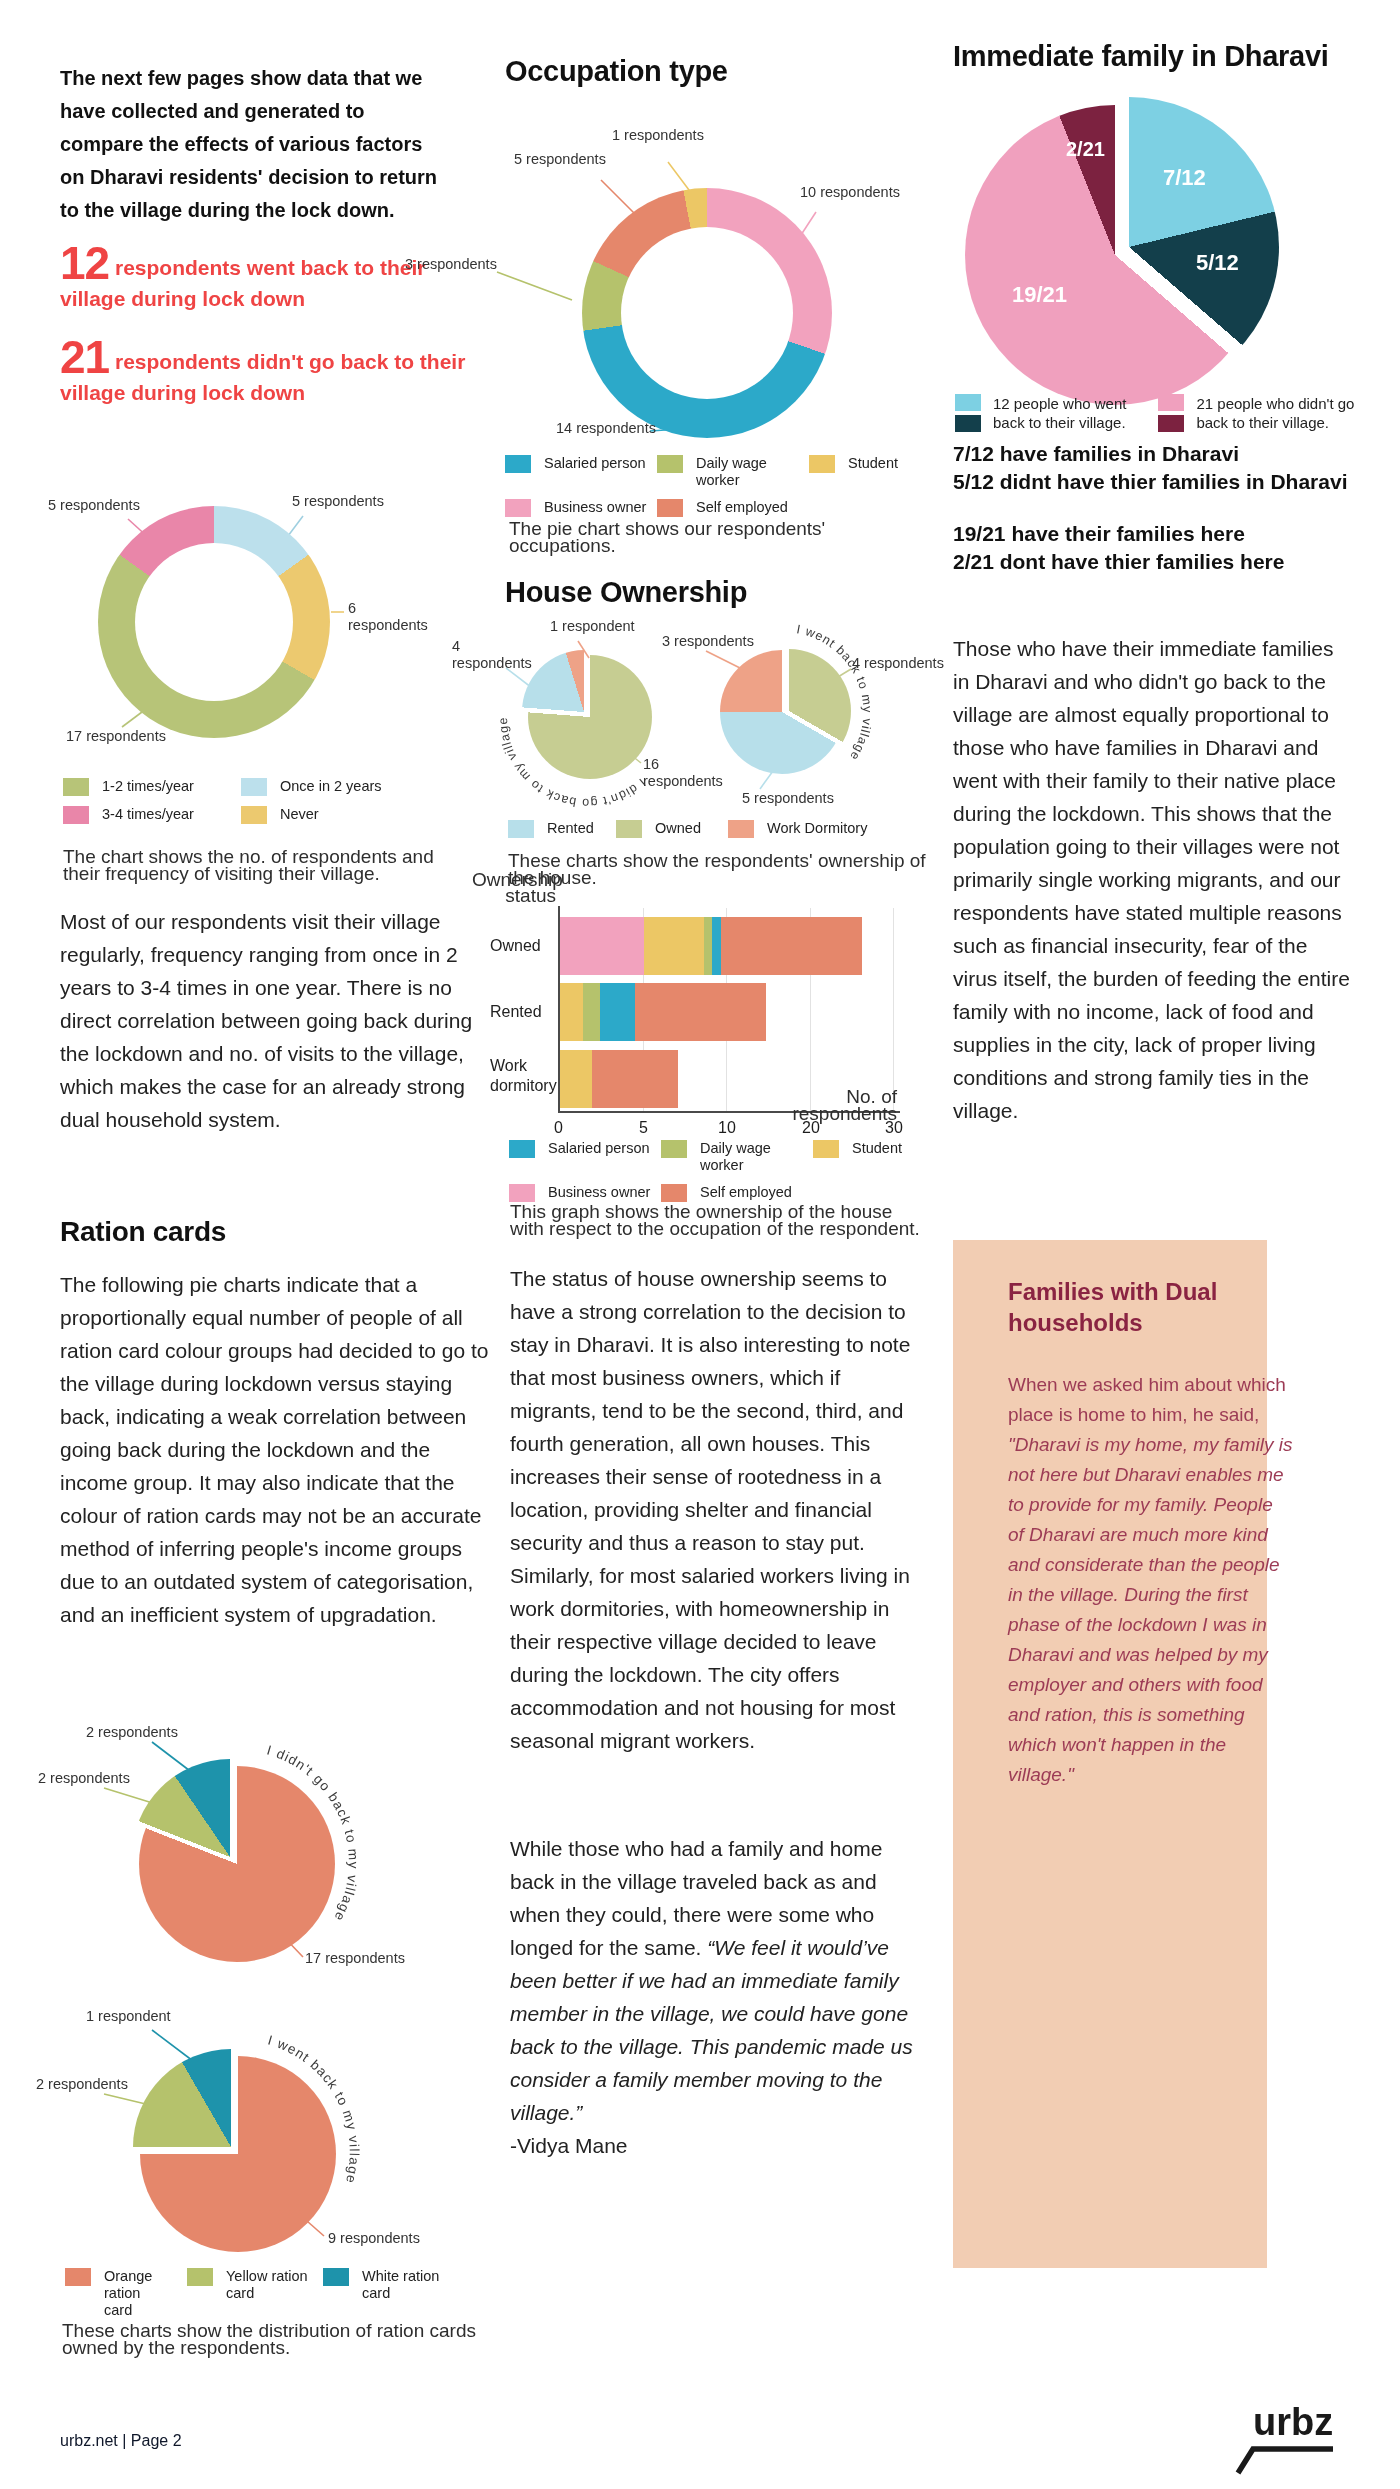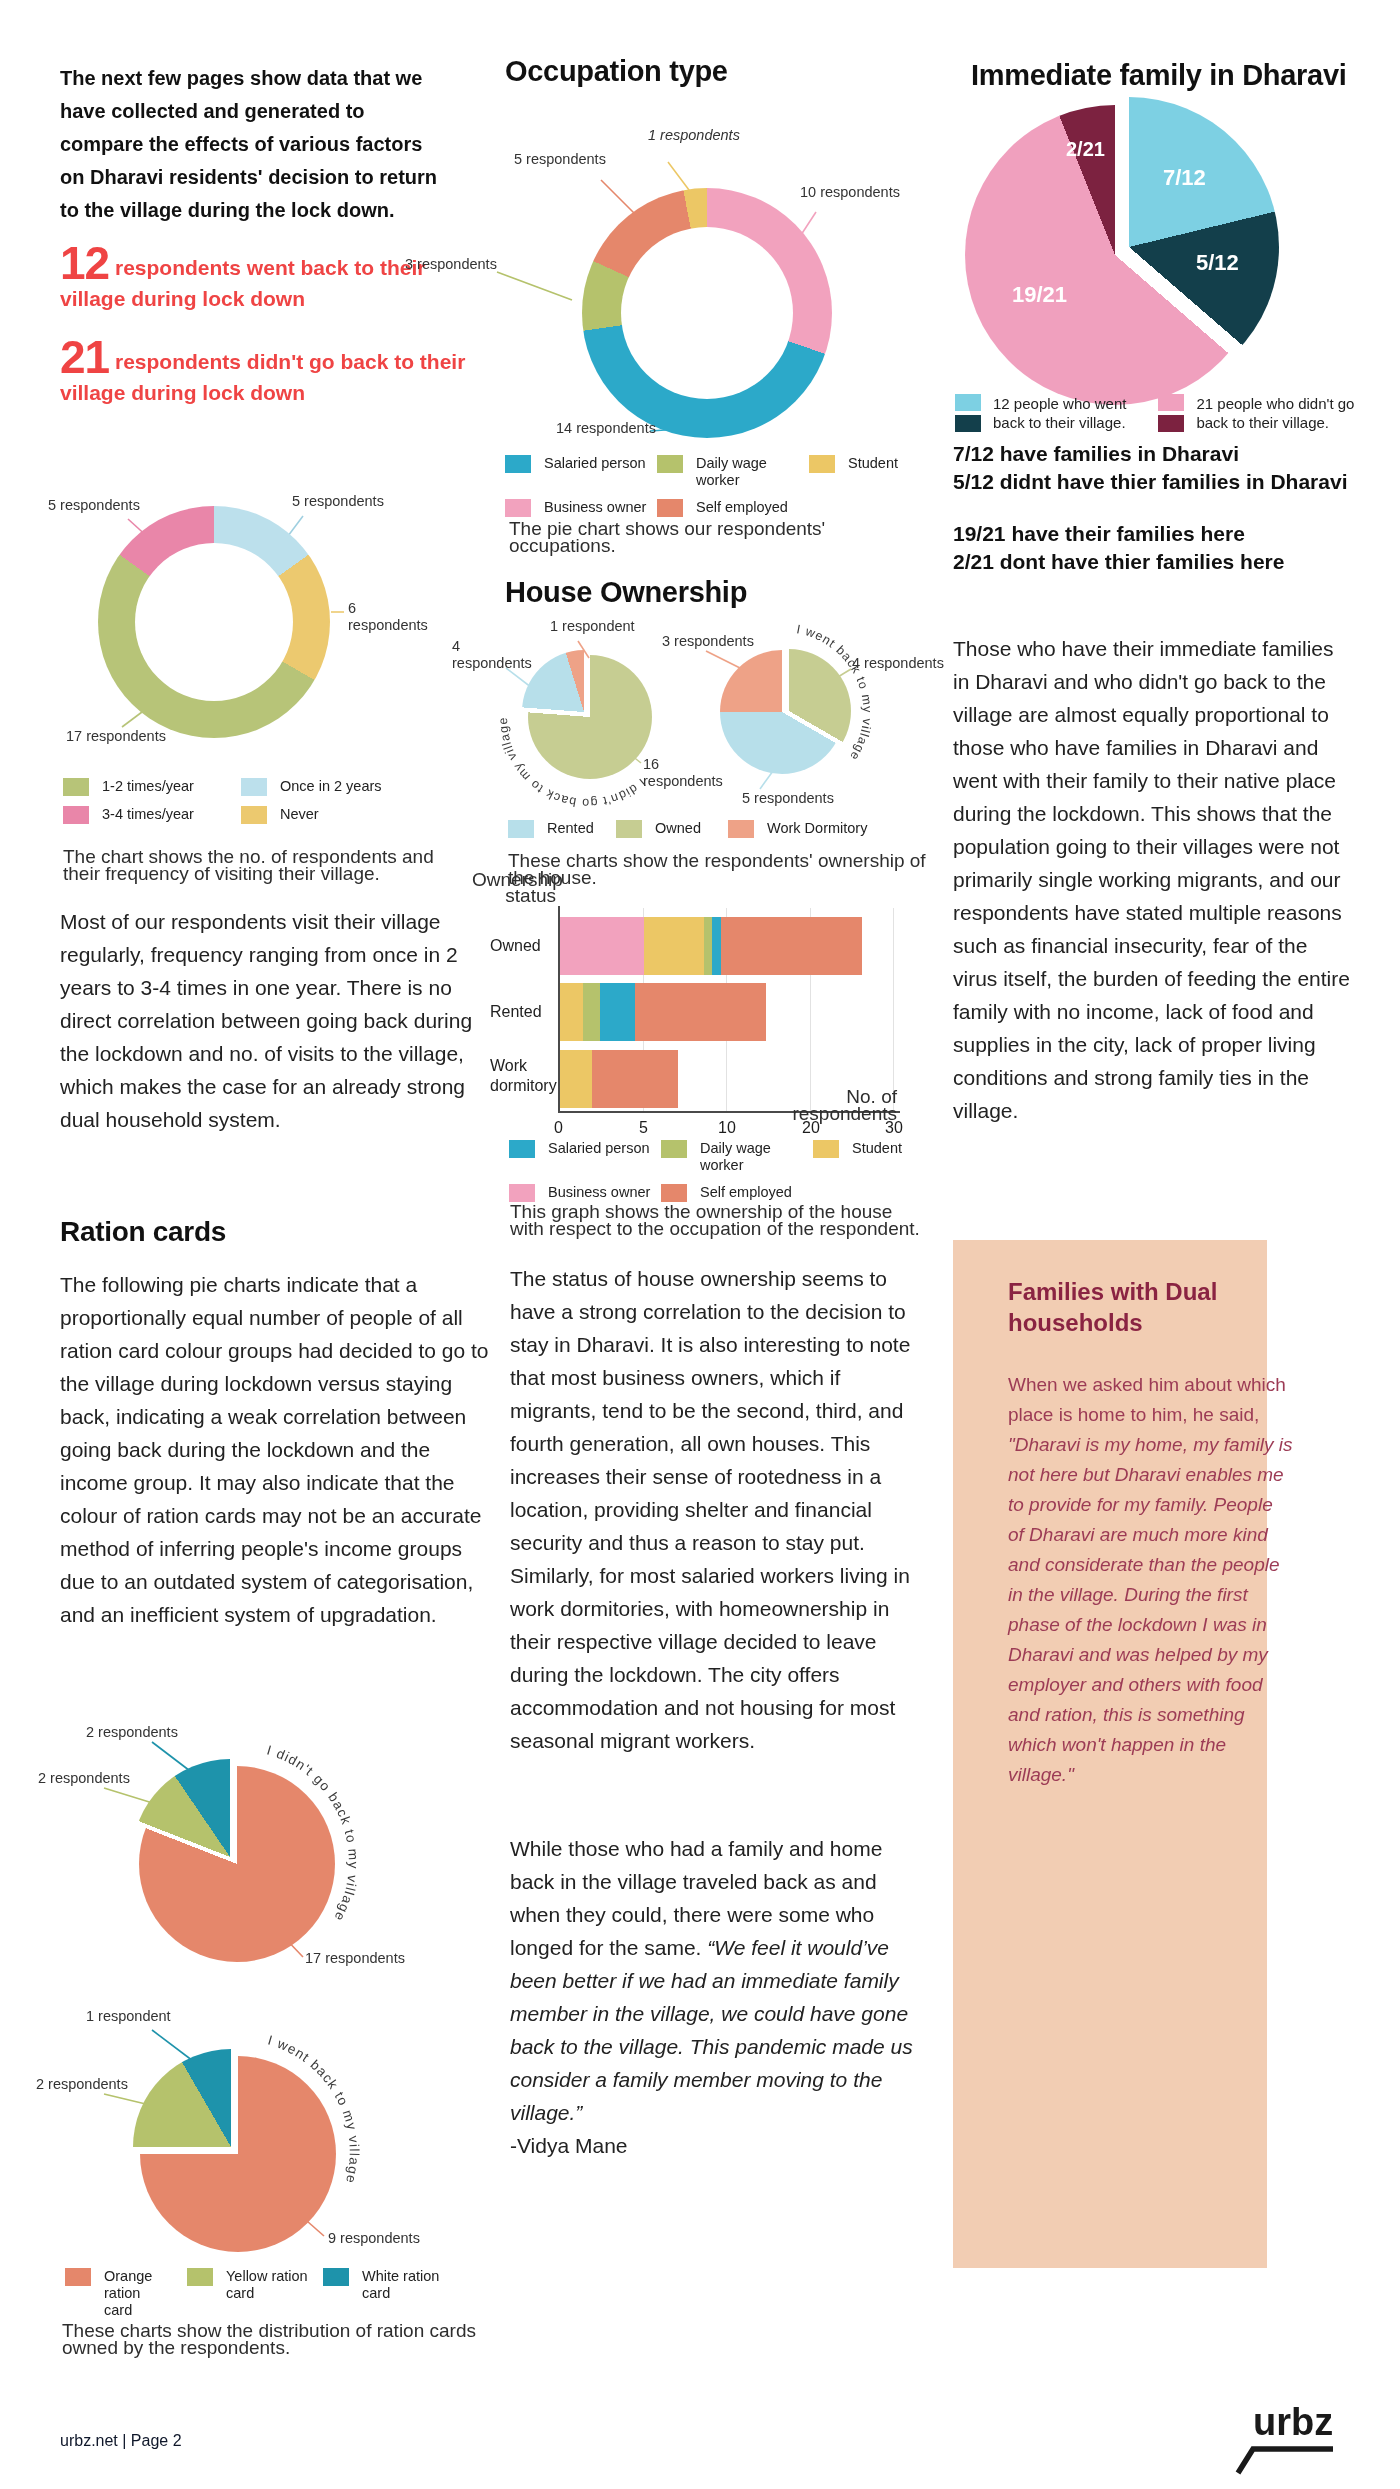--- a/index.html
+++ b/index.html
@@ -145,21 +145,21 @@
 card</span>
     </div>
 </div>
 <div class="abs cap" style="left:62px;top:2322px;width:430px;">These charts show the distribution of ration cards owned by the respondents.</div>
 
 <div class="abs h1" style="left:505px;top:55px;">Occupation type</div>
 
 <div class="abs pie" style="left: 582px; top: 188px; width: 250px; height: 250px; background: conic-gradient(rgb(242, 162, 190) 0deg, rgb(242, 162, 190) 109.09deg, rgb(44, 169, 201) 109.09deg, rgb(44, 169, 201) 261.82deg, rgb(181, 194, 108) 261.82deg, rgb(181, 194, 108) 294.55deg, rgb(229, 135, 107) 294.55deg, rgb(229, 135, 107) 349.09deg, rgb(236, 199, 101) 349.09deg, rgb(236, 199, 101) 360deg);">
   <div class="hole" style="width:172px;height:172px;"></div>
 </div>
-<div class="abs callout" style="left:648px;top:127px;font-style:italic;">1 respondents</div>
+<div class="abs callout" style="left:612px;top:127px;">1 respondents</div>
 <div class="abs callout" style="left:514px;top:151px;">5 respondents</div>
 <div class="abs callout" style="left:800px;top:184px;">10 respondents</div>
 <div class="abs callout" style="left:405px;top:256px;">3 respondents</div>
 <div class="abs callout" style="left:556px;top:420px;">14 respondents</div>
 
 <div class="abs legend" style="left:505px;top:455px;grid-template-columns:152px 152px 110px;">
   <div class="item">
       <span class="sw" style="background: rgb(44, 169, 201);"></span>
       <span>Salaried person</span>
     </div>
@@ -287,21 +287,21 @@
     </div>
 </div>
 <div class="abs cap" style="left:510px;top:1203px;width:420px;">This graph shows the ownership of the house with respect to the occupation of the respondent.</div>
 
 <div class="abs body-txt" style="left:510px;top:1262px;width:408px;">The status of house ownership seems to have a strong correlation to the decision to stay in Dharavi. It is also interesting to note that most business owners, which if migrants, tend to be the second, third, and fourth generation, all own houses. This increases their sense of rootedness in a location, providing shelter and financial security and thus a reason to stay put. Similarly, for most salaried workers living in work dormitories, with homeownership in their respective village decided to leave during the lockdown. The city offers accommodation and not housing for most seasonal migrant workers.</div>
 <div class="abs body-txt" style="left:510px;top:1832px;width:408px;">
   <span>While those who had a family and home back in the village traveled back as and when they could, there were some who longed for the same. </span><span style="font-style:italic">“We feel it would’ve been better if we had an immediate family member in the village, we could have gone back to the village. This pandemic made us consider a family member moving to the village.”</span>
   <span style="display:block">-Vidya Mane</span>
 </div>
 
-<div class="abs h1" style="left:953px;top:59px;margin-left:18px;">Immediate family in Dharavi</div>
+<div class="abs h1" style="left:953px;top:40px;">Immediate family in Dharavi</div>
 
 <div class="abs pie" style="left: 965px; top: 105px; width: 300px; height: 300px; background: conic-gradient(transparent 0deg, transparent 76.36deg, transparent 76.36deg, transparent 130.91deg, rgb(240, 160, 190) 130.91deg, rgb(240, 160, 190) 338.18deg, rgb(124, 34, 64) 338.18deg, rgb(124, 34, 64) 360deg);"></div>
 <div class="abs pie" style="left: 979px; top: 97px; width: 300px; height: 300px; background: conic-gradient(rgb(125, 208, 227) 0deg, rgb(125, 208, 227) 76.36deg, rgb(19, 63, 75) 76.36deg, rgb(19, 63, 75) 130.91deg, transparent 130.91deg, transparent 338.18deg, transparent 338.18deg, transparent 360deg);"></div>
 <div class="abs slice-lbl" style="left:1163px;top:165px;">7/12</div>
 <div class="abs slice-lbl" style="left:1196px;top:250px;">5/12</div>
 <div class="abs slice-lbl" style="left:1012px;top:282px;">19/21</div>
 <div class="abs slice-lbl" style="left:1066px;top:138px;font-size:20px;">2/21</div>
 
 <div class="abs" style="left:955px;top:394px;display:flex;gap:32px;">
   <div style="display:flex;">

